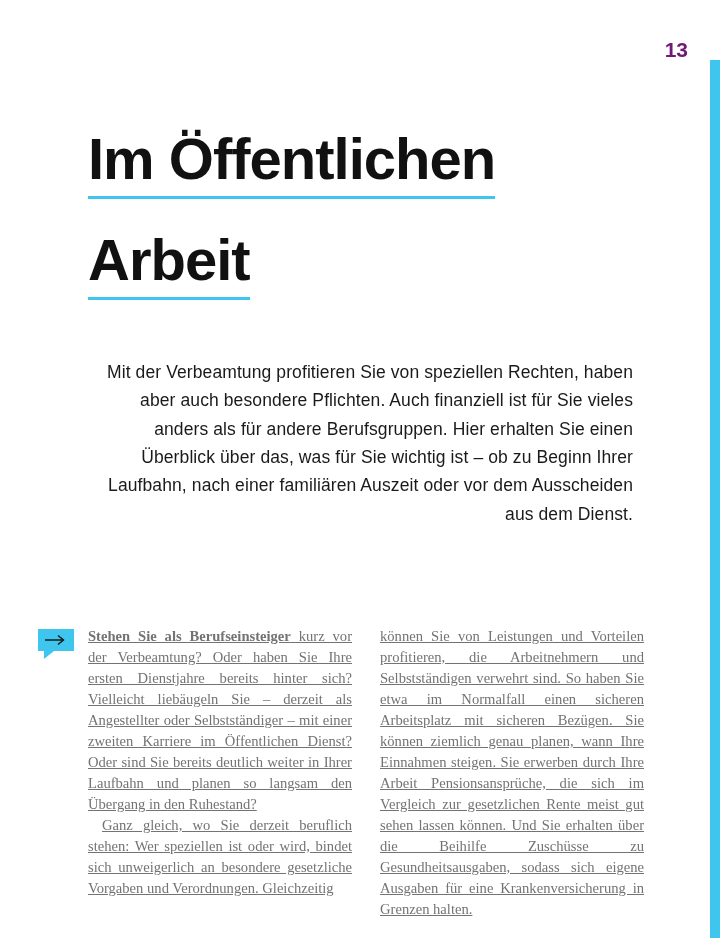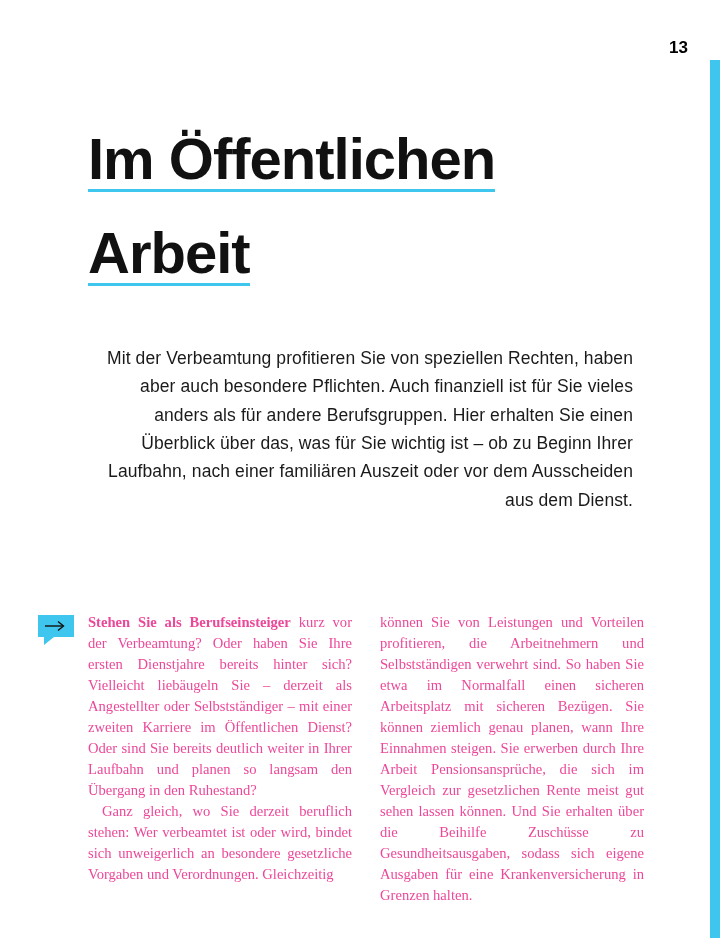--- a/index.html
+++ b/index.html
@@ -22,44 +22,44 @@
     right: 0;
     width: 10px;
     height: 878px;
     background: #3ec6ef;
   }
 
   .page-number {
     position: absolute;
     top: 38px;
     right: 32px;
-    font-size: 17px;
+    font-size: 21px;
     font-weight: bold;
-    color: #000000;
+    color: #701a75;
     letter-spacing: 0px;
   }
 
   .content {
     position: absolute;
     left: 88px;
     top: 0;
     width: 560px;
   }
 
   .title-block {
     margin-top: 130px;
   }
   .title-line {
     font-size: 58px;
     font-weight: bold;
     color: #111111;
     line-height: 1.0;
     letter-spacing: -1px;
     display: inline-block;
-    padding-bottom: 1px;
+    padding-bottom: 8px;
     border-bottom: 3px solid #3ec6ef;
     margin-bottom: 10px;
   }
   .title-line.second {
     margin-top: 22px;
   }
 
   .lead {
     margin-top: 48px;
     width: 545px;
@@ -106,23 +106,24 @@
     position: absolute;
     left: 6px;
     top: 5px;
   }
 
   .col {
     width: 264px;
     font-family: "Liberation Serif", serif;
     font-size: 14.6px;
     line-height: 1.44;
-    color: #ec4899;
+    color: #737373;
     text-align: justify;
     hyphens: auto;
+    text-decoration: underline;
   }
   .col p {
     margin: 0;
   }
   .col p + p {
     text-indent: 14px;
   }
   .runin {
     font-weight: bold;
   }
@@ -150,21 +151,21 @@
       <div class="flag"></div>
       <div class="tail"></div>
       <svg width="24" height="12" viewBox="0 0 24 12" aria-hidden="true">
         <line x1="1" y1="6" x2="19" y2="6" stroke="#111111" stroke-width="1.4"></line>
         <polyline points="14,1.5 19.5,6 14,10.5" fill="none" stroke="#111111" stroke-width="1.4"></polyline>
       </svg>
     </div>
 
     <div class="col">
       <p><span class="runin">Stehen Sie als Berufseinsteiger</span><span> kurz vor der Verbeamtung? Oder haben Sie Ihre ersten Dienstjahre bereits hinter sich? Vielleicht liebäugeln Sie – derzeit als Angestellter oder Selbstständiger – mit einer zweiten Karriere im Öffentlichen Dienst? Oder sind Sie bereits deutlich weiter in Ihrer Laufbahn und planen so langsam den Übergang in den Ruhestand?</span></p>
-      <p>Ganz gleich, wo Sie derzeit beruflich stehen: Wer verbeamtet ist oder wird, bindet sich unweigerlich an besondere gesetzliche Vorgaben und Verordnungen. Gleichzeitig</p>
+      <p>Ganz gleich, wo Sie derzeit beruflich stehen: Wer speziellen ist oder wird, bindet sich unweigerlich an besondere gesetzliche Vorgaben und Verordnungen. Gleichzeitig</p>
     </div>
 
     <div class="col">
       <p>können Sie von Leistungen und Vorteilen profitieren, die Arbeitnehmern und Selbstständigen verwehrt sind. So haben Sie etwa im Normalfall einen sicheren Arbeitsplatz mit sicheren Bezügen. Sie können ziemlich genau planen, wann Ihre Einnahmen steigen. Sie erwerben durch Ihre Arbeit Pensionsansprüche, die sich im Vergleich zur gesetzlichen Rente meist gut sehen lassen können. Und Sie erhalten über die Beihilfe Zuschüsse zu Gesundheitsausgaben, sodass sich eigene Ausgaben für eine Krankenversicherung in Grenzen halten.</p>
     </div>
 
   </div>
 </div>
 
 </body></html>

